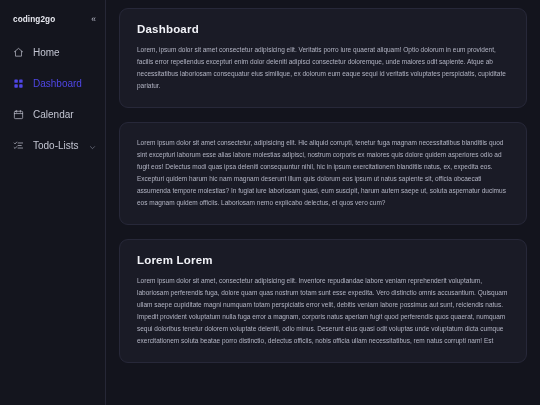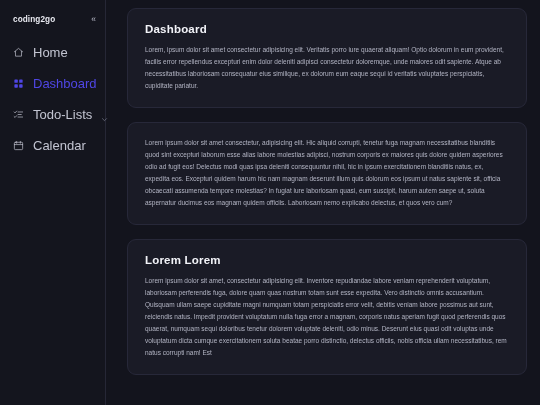--- a/index.html
+++ b/index.html
@@ -2,21 +2,21 @@
 <html><head>
 <meta charset="utf-8">
 <style>
   * { box-sizing: border-box; margin: 0; padding: 0; }
   html, body {
     width: 540px; height: 405px;
     background: #13141d;
     font-family: "Liberation Sans", sans-serif;
     overflow: hidden;
   }
-  .app { display: flex; width: 540px; height: 296px; gap: 8px; }
+  .app { display: flex; width: 540px; height: 296px; }
 
   
   .sidebar {
     width: 106px; height: 405px;
     background: #14151e;
     border-right: 1px solid #262736;
     flex: 0 0 106px;
     padding-top: 7px;
   }
   .brand-row {
@@ -26,21 +26,21 @@
   .brand-text {
     color: #e8e9f0; font-size: 8.2px; font-weight: bold; letter-spacing: .1px;
   }
   .collapse-btn {
     color: #b9bbc9; font-size: 8.5px; line-height: 1; cursor: pointer;
   }
   .nav { margin-top: 12px; }
   .nav-item {
     display: flex; align-items: center; gap: 9px;
     height: 22px; padding: 0 9px 0 13px;
-    color: #c3c5d2; font-size: 13px; cursor: pointer;
+    color: #c3c5d2; font-size: 10px; cursor: pointer;
     position: relative;
   }
   .nav-item + .nav-item { margin-top: 9px; }
   .nav-item.active { color: #4f46e5; }
   .nav-item.active .ic svg { stroke: #4f46e5; }
   .nav-item.active .ic svg rect,
   .nav-item.active .ic svg .fillsq { fill: #4f46e5; stroke: none; }
   .ic { width: 11px; height: 11px; display: flex; align-items: center; justify-content: center; flex: 0 0 11px; }
   .ic svg { width: 11px; height: 11px; stroke: #c3c5d2; stroke-width: 1.5; fill: none;
             stroke-linecap: round; stroke-linejoin: round; }
@@ -102,44 +102,44 @@
             <rect class="fillsq" x="13.5" y="13.5" width="7.5" height="7.5" rx="1.5"></rect>
           </svg>
         </span>
         <span class="nav-label">Dashboard</span>
       </div>
 
 
       <div class="nav-item">
         <span class="ic">
           <svg viewBox="0 0 24 24">
+              <rect x="3" y="5" width="18" height="16" rx="2"></rect>
+              <path d="M3 10h18"></path>
+              <path d="M8 3v4M16 3v4"></path>
+            </svg>
+        </span>
+        <span class="nav-label">Calendar</span>
+      </div>
+
+      <div class="nav-item">
+        <span class="ic">
+          <svg viewBox="0 0 24 24">
               <path d="M2.5 6.5 4.5 8.5 8 4.5"></path>
               <path d="M2.5 16.5 4.5 18.5 8 14.5"></path>
               <path d="M11 6.5h10"></path>
               <path d="M11 12h7"></path>
               <path d="M11 17.5h10"></path>
             </svg>
         </span>
         <span class="nav-label">Todo-Lists</span>
         <span class="chev">
           <svg viewBox="0 0 24 24">
               <path d="M5 9l7 7 7-7"></path>
             </svg>
         </span>
-      </div>
-
-      <div class="nav-item">
-        <span class="ic">
-          <svg viewBox="0 0 24 24">
-              <rect x="3" y="5" width="18" height="16" rx="2"></rect>
-              <path d="M3 10h18"></path>
-              <path d="M8 3v4M16 3v4"></path>
-            </svg>
-        </span>
-        <span class="nav-label">Calendar</span>
       </div>
 
 
     </nav>
   </aside>
 
   <main class="main">
 
     <section class="card">
       <h2 class="card-title">Dashboard</h2>

